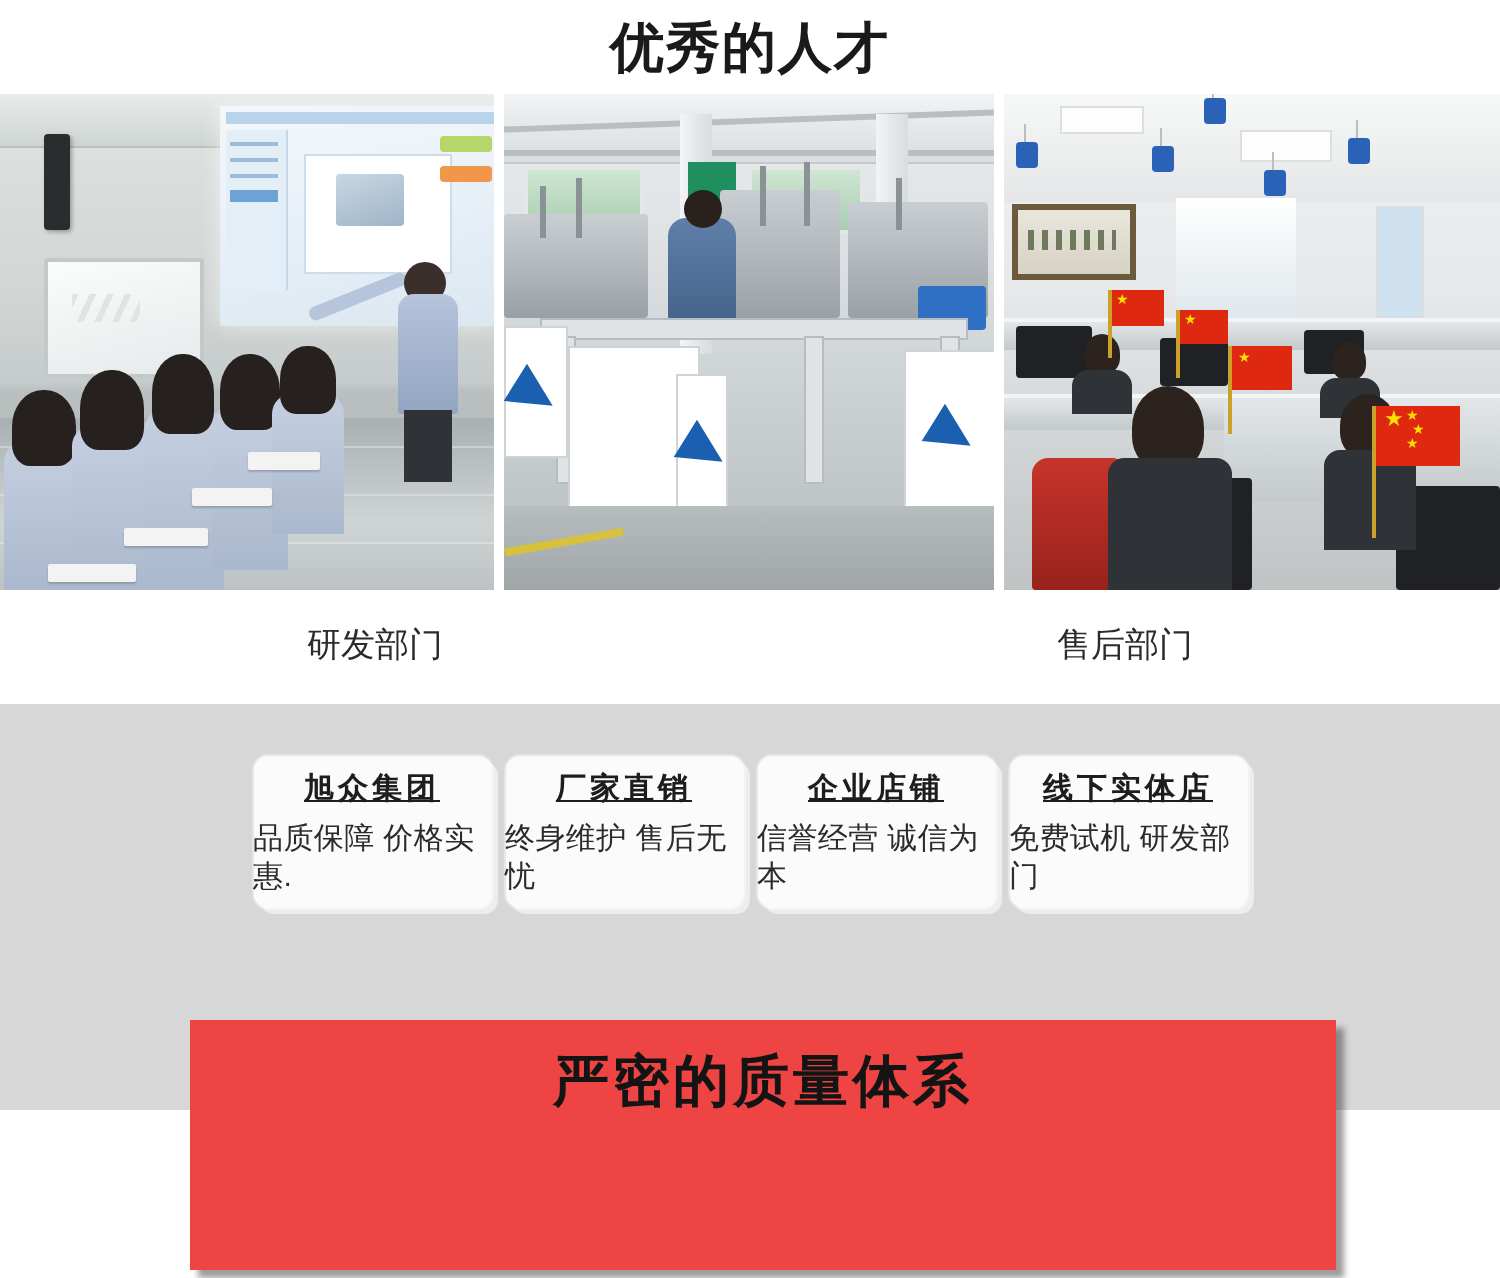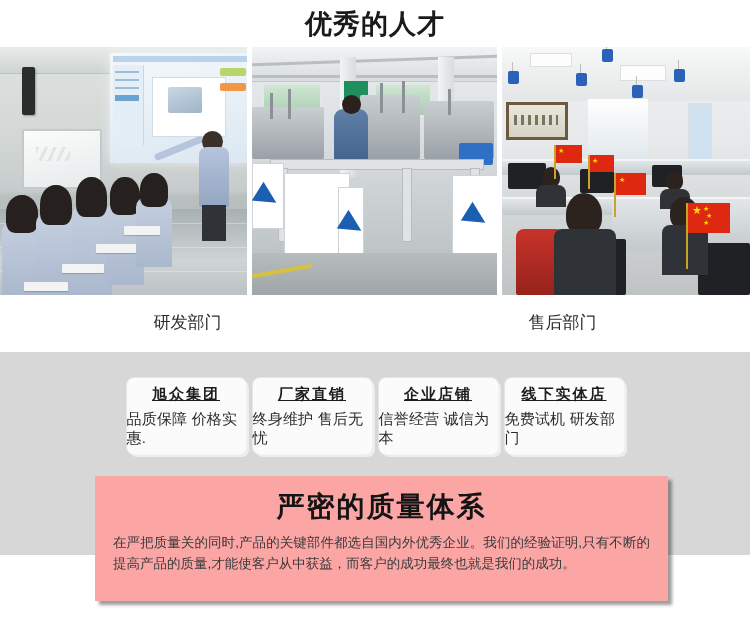--- a/index.html
+++ b/index.html
@@ -322,24 +322,24 @@
     font-size: 15px;
     font-weight: normal;
     color: #2b2b2b;
     letter-spacing: 0.2px;
   }
 
   
   .quality-panel {
     position: absolute;
     left: 95px;
-    top: 476px;
+    top: 510px;
     width: 573px;
     height: 125px;
-    background: #fca5a5;
+    background: #ef4444;
     box-shadow: 4px 4px 3px rgba(40,40,40,.45);
     box-sizing: border-box;
     padding: 12px 16px 10px 16px;
   }
   .quality-title {
     text-align: center;
     font-size: 28px;
     font-weight: bold;
     color: #141414;
     letter-spacing: 2px;
@@ -526,14 +526,13 @@
     <div class="fs">信誉经营 诚信为本</div>
   </div>
   <div class="fcard">
     <div class="ft">线下实体店</div>
     <div class="fs">免费试机 研发部门</div>
   </div>
 </div>
 
 <div class="quality-panel">
   <div class="quality-title">严密的质量体系</div>
-  <div class="quality-body">在严把质量关的同时,产品的关键部件都选自国内外优秀企业。我们的经验证明,只有不断的提高产品的质量,才能使客户从中获益，而客户的成功最终也就是我们的成功。</div>
 </div>
 
 </body></html>

